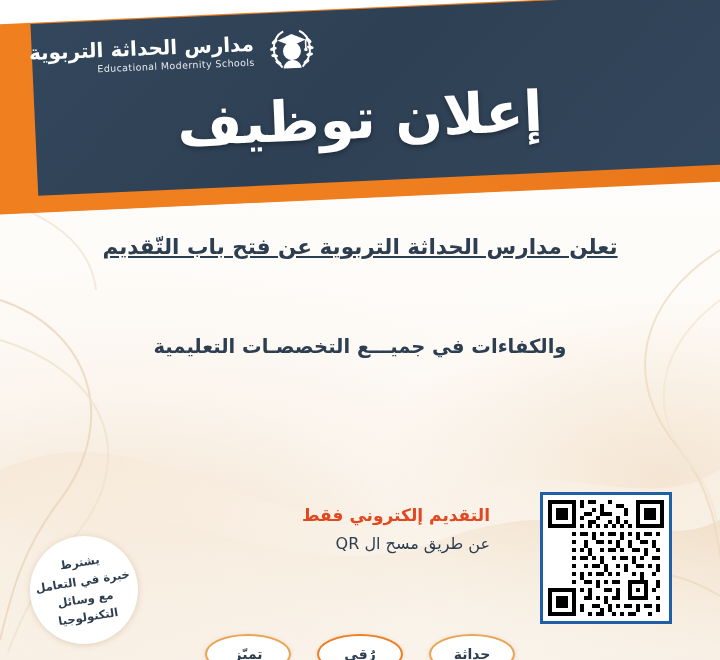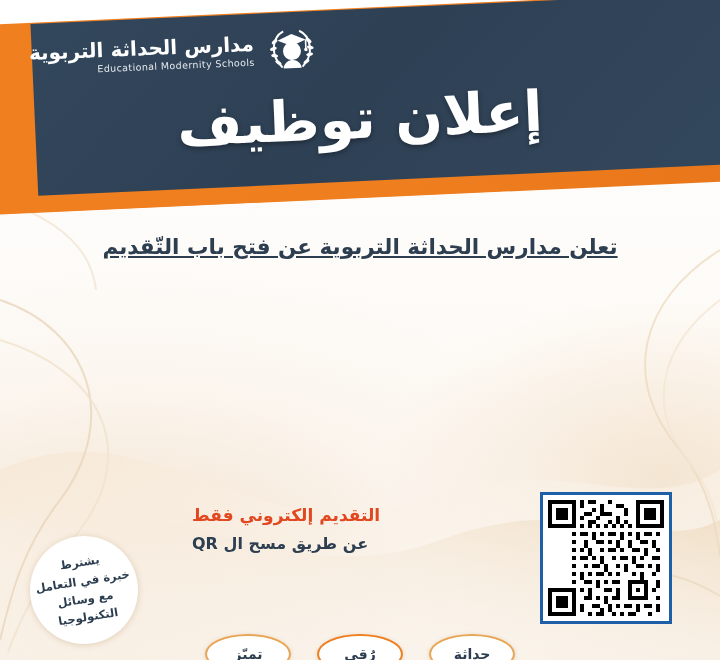--- a/index.html
+++ b/index.html
@@ -183,39 +183,39 @@
   }
 
   .qr-canvas {
     width: 100%;
     height: 100%;
     display: block;
   }
 
   .apply-info {
     position: absolute;
-    right: 238px;
+    right: 230px;
     top: 505px;
     width: 290px;
-    text-align: left;
+    text-align: right;
     direction: rtl;
     z-index: 7;
   }
 
   .apply-title {
     color: #e2481f;
     font-size: 17px;
     font-weight: bold;
     margin-bottom: 9px;
   }
 
   .apply-line {
     color: #2d3e50;
     font-size: 16px;
-    font-weight: bold;
+    font-weight: normal;
     margin-bottom: 7px;
     margin-top: 7px;
   }
 
   
   .note-circle {
     position: absolute;
     left: 30px;
     top: 536px;
     width: 108px;
@@ -336,20 +336,21 @@
     </div>
   </div>
 
   <div class="headline">إعلان توظيف</div>
 
   <div class="body-block para-1">
     <div>تعلن مدارس الحداثة التربوية عن فتح باب التّقديم</div>
   </div>
 
   <div class="body-block para-2">
+    <span class="justify-line">والكفاءات في جميـــع التخصصـات التعليمية</span>
   </div>
 
   <div class="apply-info">
     <div class="apply-title">التقديم إلكتروني فقط</div>
     <div class="apply-line">عن طريق مسح ال QR</div>
   </div>
 
   <div class="qr-box">
     <svg class="qr-canvas" viewBox="0 0 29 29" shape-rendering="crispEdges">
       <rect width="29" height="29" fill="#ffffff"></rect>

